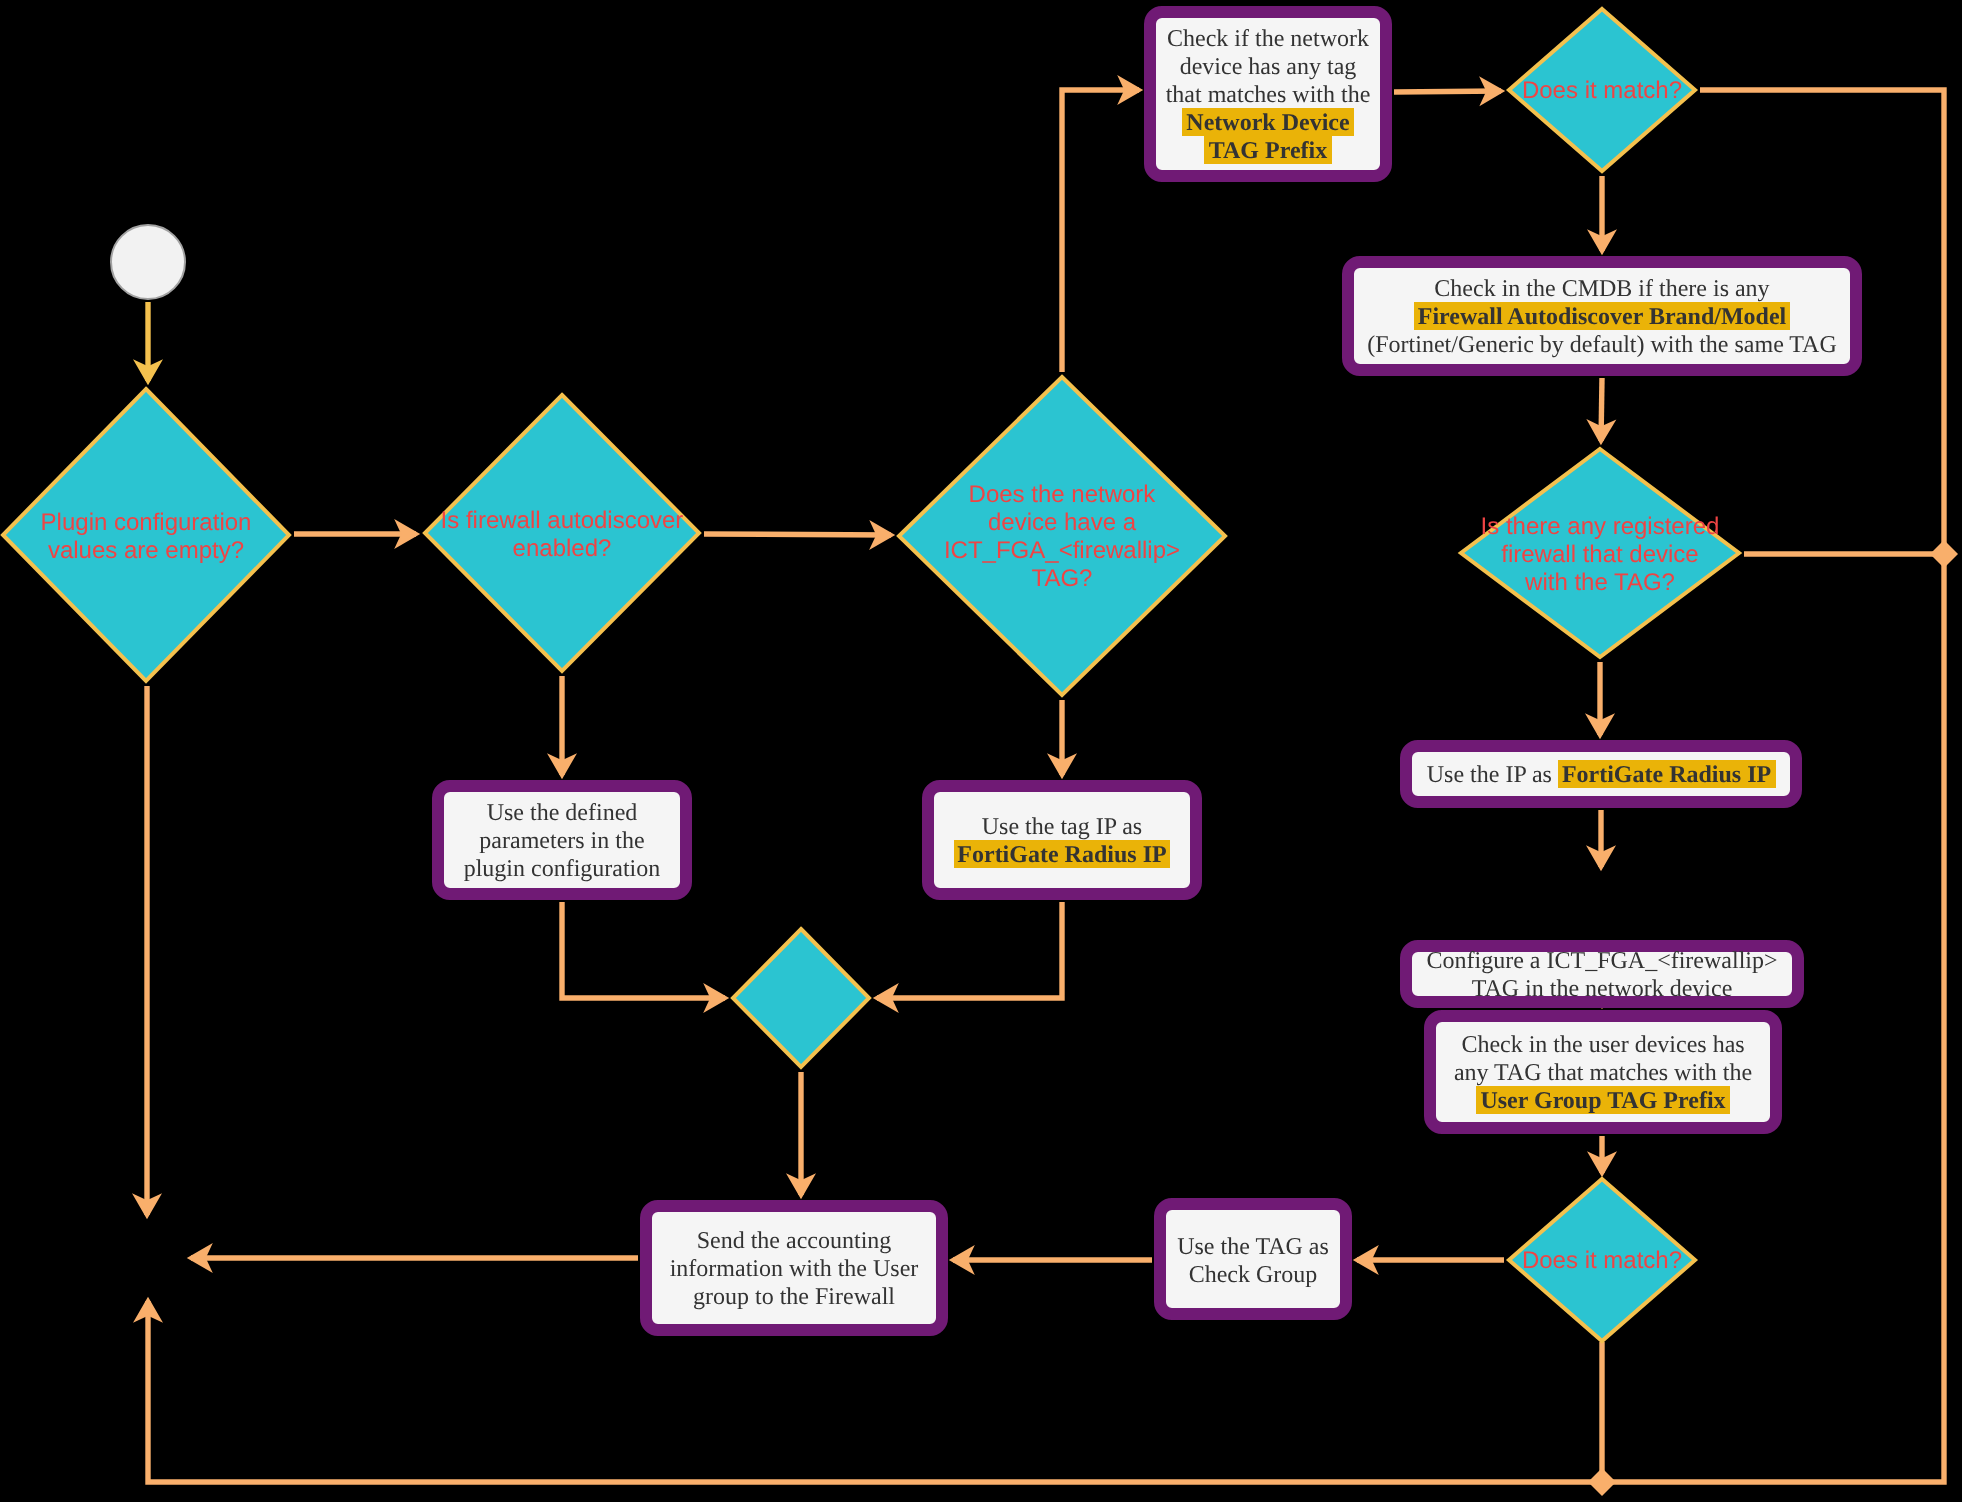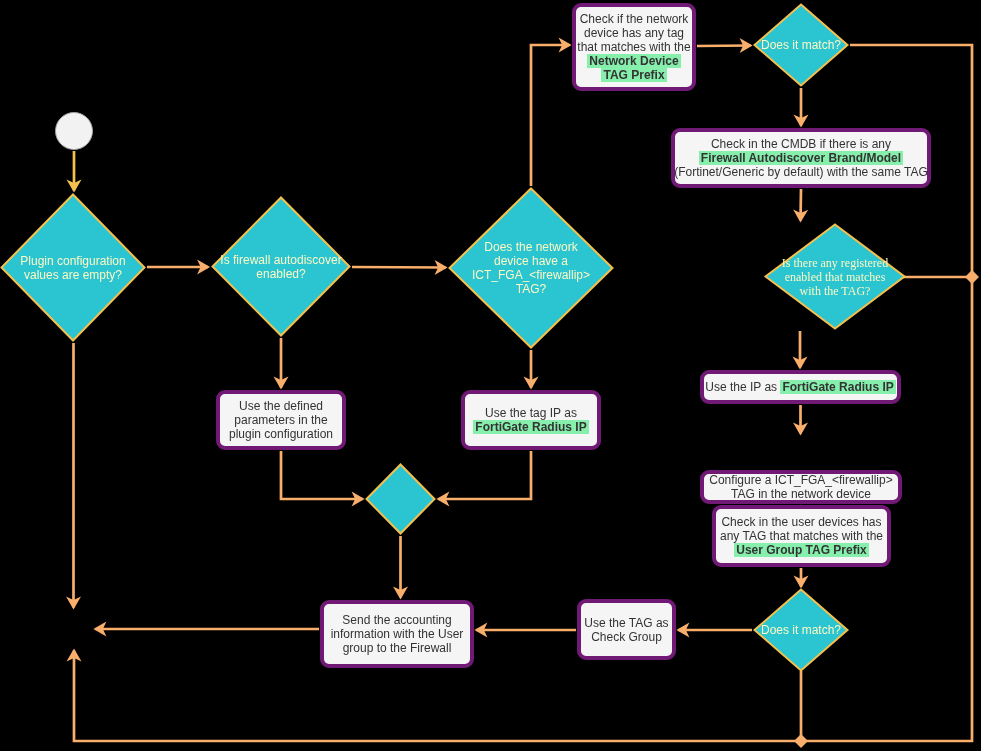--- a/index.html
+++ b/index.html
@@ -4,25 +4,25 @@
 <style>
   html,body{margin:0;padding:0;background:#000;}
   #canvas{position:relative;width:981px;height:751px;background:#000000;overflow:hidden;
           font-family:"Liberation Sans","DejaVu Sans",sans-serif;}
   #edges{position:absolute;left:0;top:0;}
   .node{position:absolute;box-sizing:border-box;}
   .shape{position:absolute;left:0;top:0;overflow:visible;display:block;}
   .label{position:absolute;left:0;top:0;width:100%;height:100%;
          display:flex;flex-direction:column;align-items:center;justify-content:center;
          font-size:12px;line-height:14px;color:#333333;pointer-events:none;}
-  .diamond .label{color:#fef9c3;}
+  .diamond .label{color:#ef4444;}
   .ln{white-space:nowrap;text-align:center;}
   .seg{white-space:pre;}
-  .b{font-weight:bold;background:#86efac;padding:0 2px;}
-  .rbox{background:#f5f5f5;border:4px solid #701a75;border-radius:9px;}
+  .b{font-weight:bold;background:#eab308;padding:0 2px;}
+  .rbox{background:#f5f5f5;border:6px solid #701a75;border-radius:9px;font-family:Liberation Serif, serif;}
   .circle{border-radius:50%;}
   .start-circle{background:#f2f2f2;border:1px solid #a2a2a2;}
   .end-circle{background:#000000;}
 </style>
 </head>
 <body>
 
 <div id="canvas">
 
   <svg id="edges" width="981" height="751" viewBox="0 0 981 751">
@@ -103,27 +103,27 @@
 
   <div class="node diamond" style="left:753px;top:3px;width:96px;height:84px;">
     <svg class="shape" width="96" height="84">
       <polygon points="48,1.5 94.5,42 48,82.5 1.5,42" fill="#2bc4d1" stroke="#f4c14e" stroke-width="2"></polygon>
     </svg>
     <div class="label">
       <div class="ln"><span class="seg">Does it match?</span></div>
     </div>
   </div>
 
-  <div class="node diamond" style="left:764px;top:223px;width:142px;height:107px;font-family:Liberation Serif, serif;">
+  <div class="node diamond" style="left:729px;top:223px;width:142px;height:107px;">
     <svg class="shape" width="142" height="107">
       <polygon points="71,1.5 140.5,53.5 71,105.5 1.5,53.5" fill="#2bc4d1" stroke="#f4c14e" stroke-width="2"></polygon>
     </svg>
     <div class="label">
       <div class="ln"><span class="seg">Is there any registered</span></div>
-      <div class="ln"><span class="seg">enabled that matches</span></div>
+      <div class="ln"><span class="seg">firewall that device</span></div>
       <div class="ln"><span class="seg">with the TAG?</span></div>
     </div>
   </div>
 
   <div class="node diamond" style="left:753px;top:588px;width:96px;height:84px;">
     <svg class="shape" width="96" height="84">
       <polygon points="48,1.5 94.5,42 48,82.5 1.5,42" fill="#2bc4d1" stroke="#f4c14e" stroke-width="2"></polygon>
     </svg>
     <div class="label">
       <div class="ln"><span class="seg">Does it match?</span></div>

